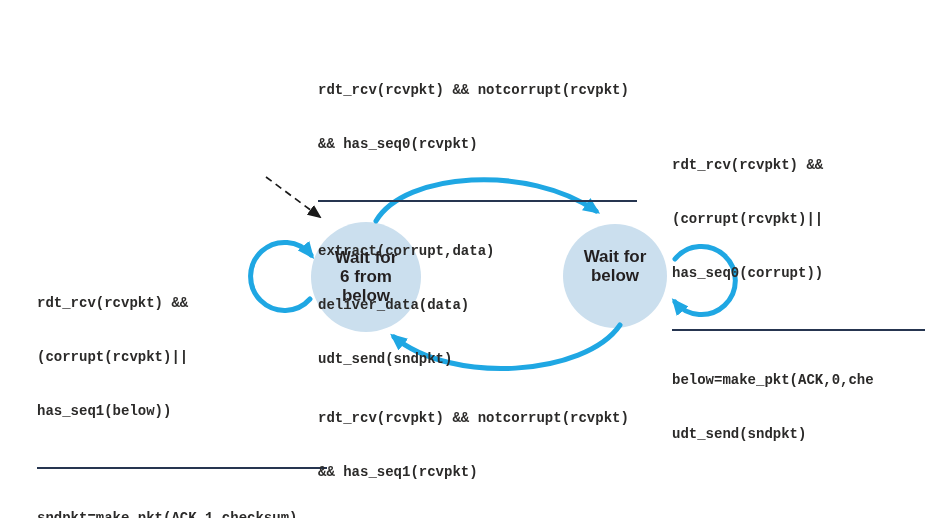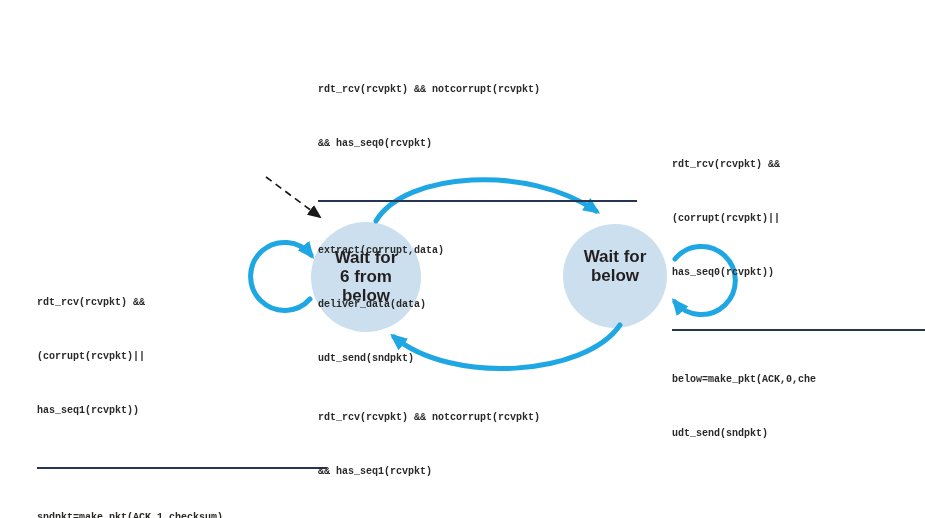--- a/index.html
+++ b/index.html
@@ -21,21 +21,21 @@
   .state-circle{fill:var(--state-fill);stroke:none;}
   .arc{stroke:var(--arrow);stroke-width:5;fill:none;stroke-linecap:round;}
   .arrowhead{fill:var(--arrow);}
   .arrowhead-black{fill:#1a1a1a;}
   .dashed{stroke:#1a1a1a;stroke-width:1.7;fill:none;stroke-dasharray:7 5;}
 
   .code-block{
     position:absolute;
     font-family:"Liberation Mono","DejaVu Sans Mono",monospace;
     font-weight:bold;
-    font-size:10px;
+    font-size:14px;
     line-height:18px;
     color:var(--code-text);
     white-space:pre;
   }
   .rule{
     height:0;
     border-top:2px solid var(--rule);
     margin:11px 0 4px 0;
   }
   .state-label{
@@ -89,30 +89,30 @@
     <div>&amp;&amp; has_seq0(rcvpkt)</div>
     <div class="rule" style="width:319px;"></div>
     <div>extract(corrupt,data)</div>
     <div>deliver_data(data)</div>
     <div>udt_send(sndpkt)</div>
   </div>
 
   <div class="code-block" style="left:672px;top:120px;width:253px;">
     <div>rdt_rcv(rcvpkt) &amp;&amp;</div>
     <div>(corrupt(rcvpkt)||</div>
-    <div>has_seq0(rcvpkt))</div>
+    <div>has_seq0(corrupt))</div>
     <div class="rule" style="width:253px;"></div>
     <div>below=make_pkt(ACK,0,che</div>
     <div>udt_send(sndpkt)</div>
   </div>
 
   <div class="code-block" style="left:37px;top:258px;">
     <div>rdt_rcv(rcvpkt) &amp;&amp;</div>
     <div>(corrupt(rcvpkt)||</div>
-    <div>has_seq1(rcvpkt))</div>
+    <div>has_seq1(below))</div>
     <div class="rule" style="width:290px;"></div>
     <div>sndpkt=make_pkt(ACK,1,checksum)</div>
     
   </div>
 
   <div class="code-block" style="left:318px;top:373px;">
     <div>rdt_rcv(rcvpkt) &amp;&amp; notcorrupt(rcvpkt)</div>
     <div>&amp;&amp; has_seq1(rcvpkt)</div>
     
     

